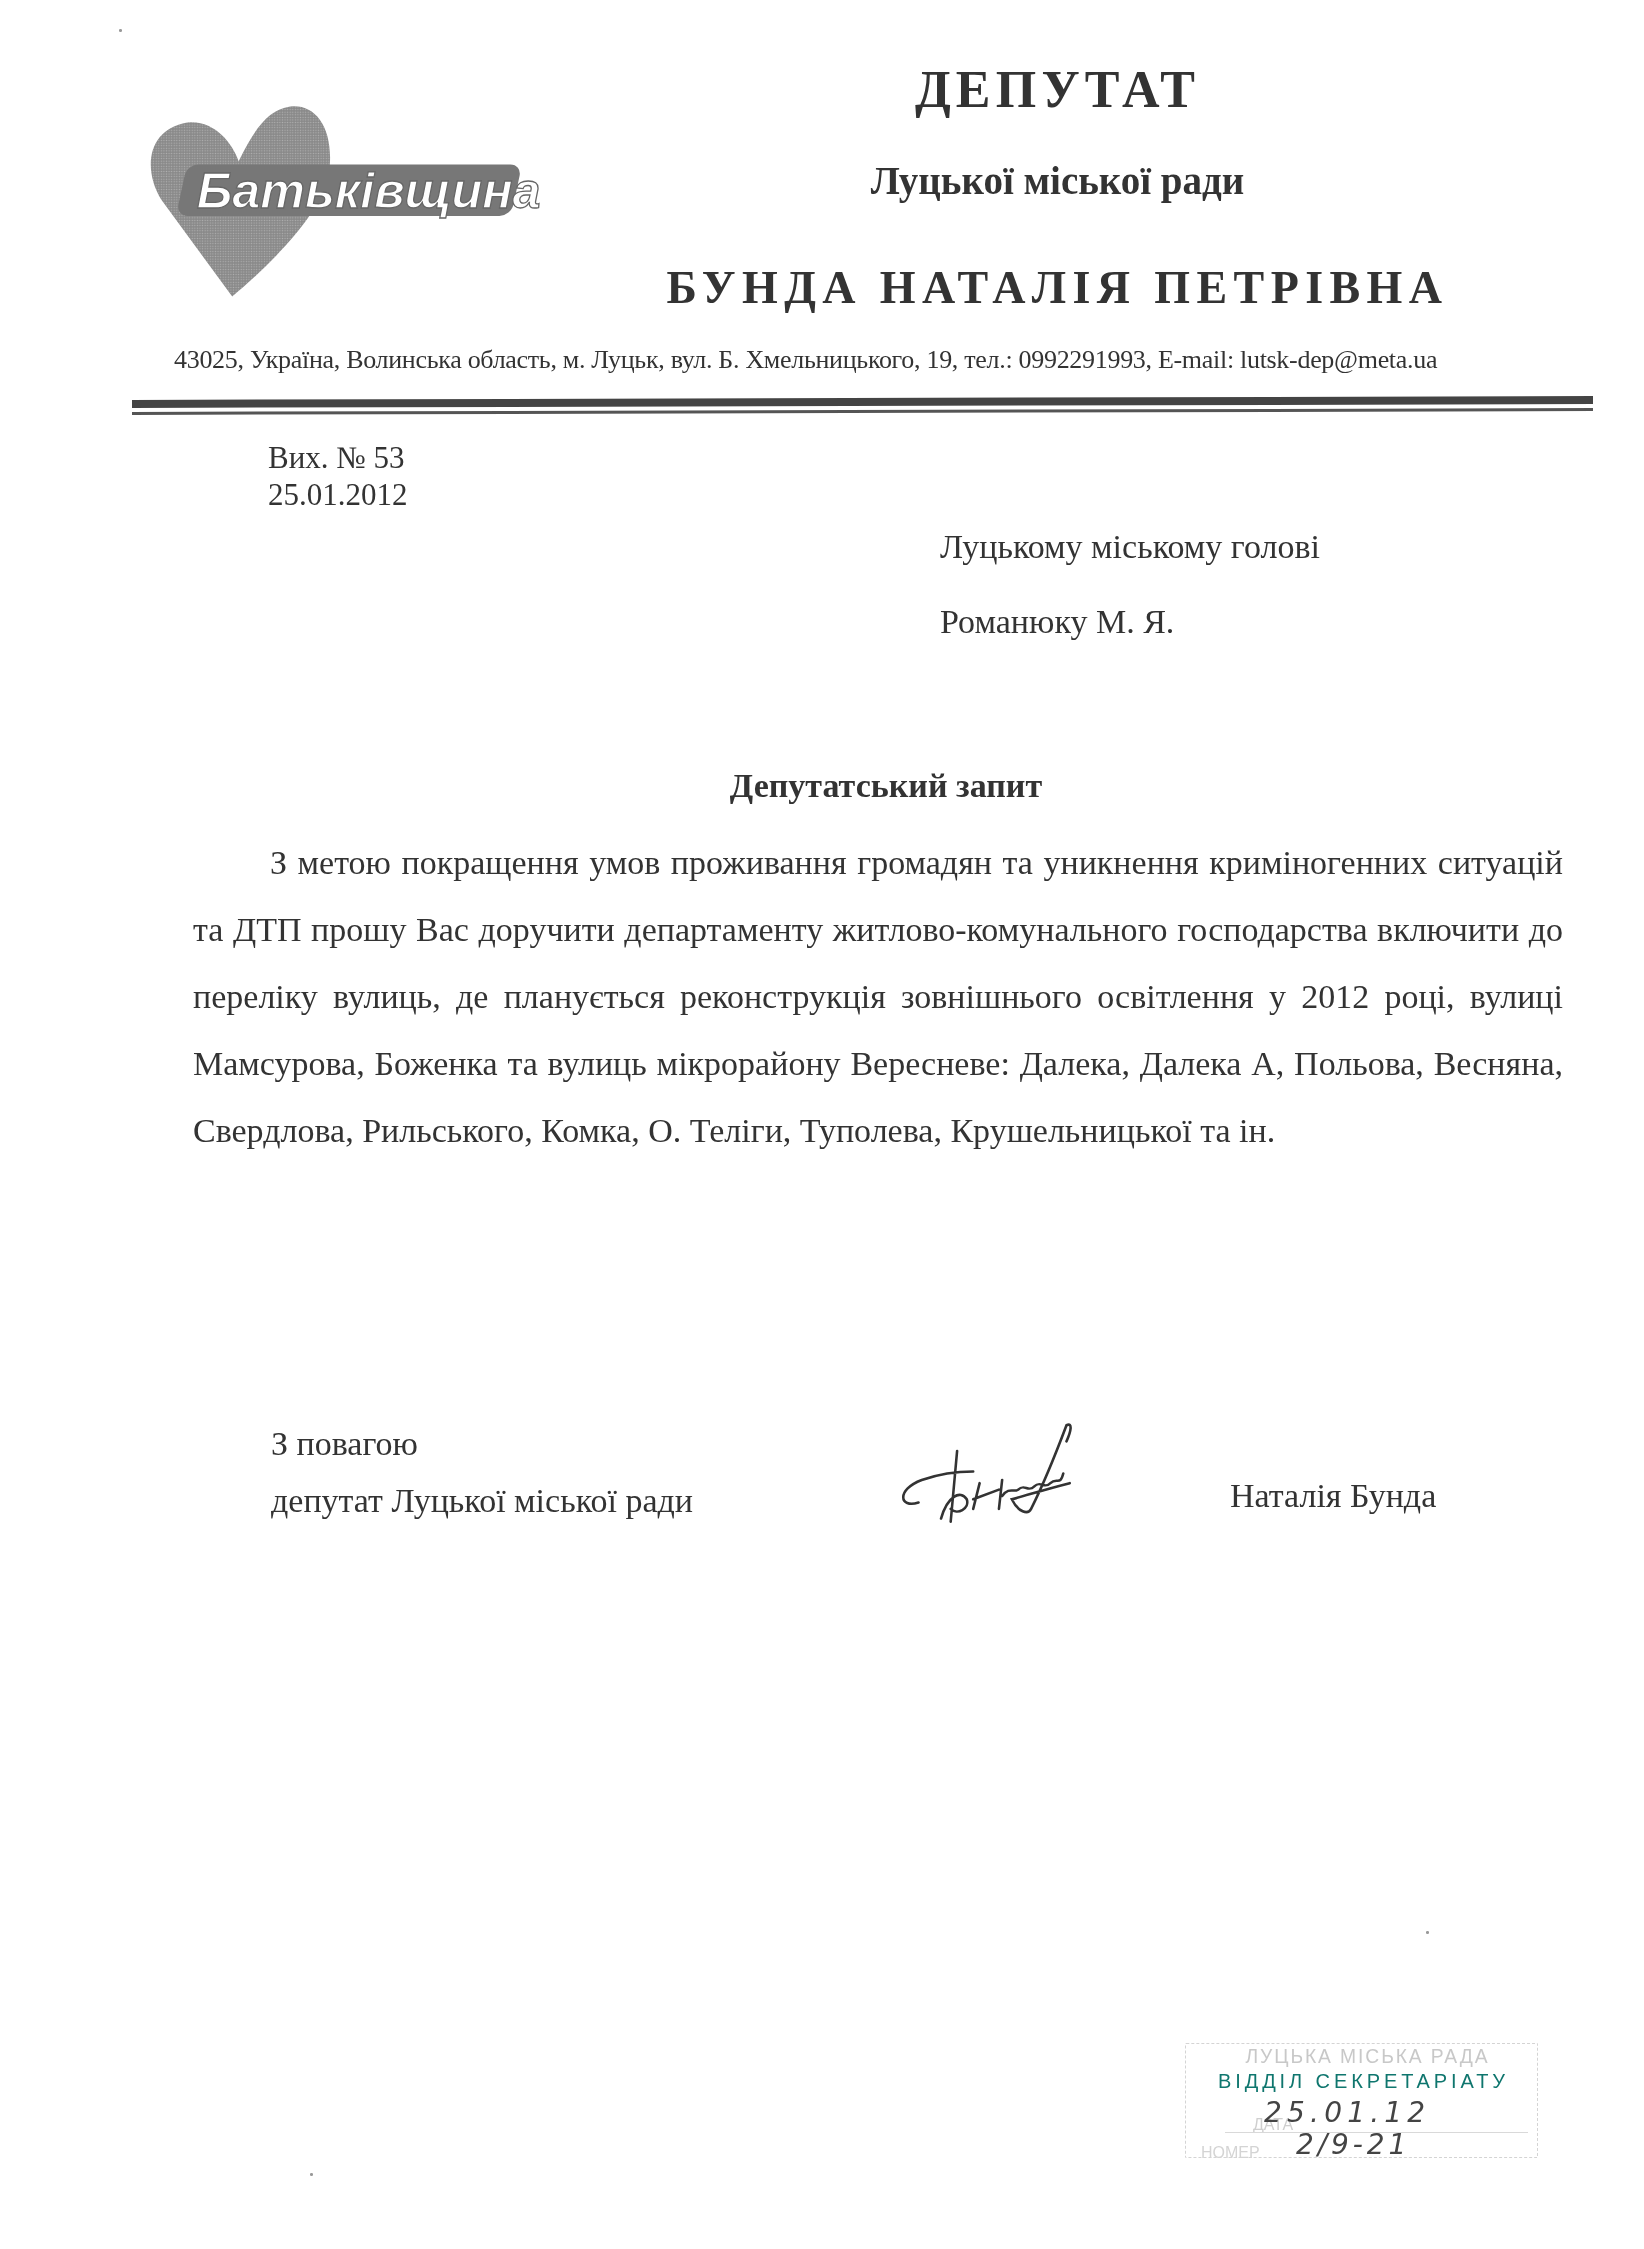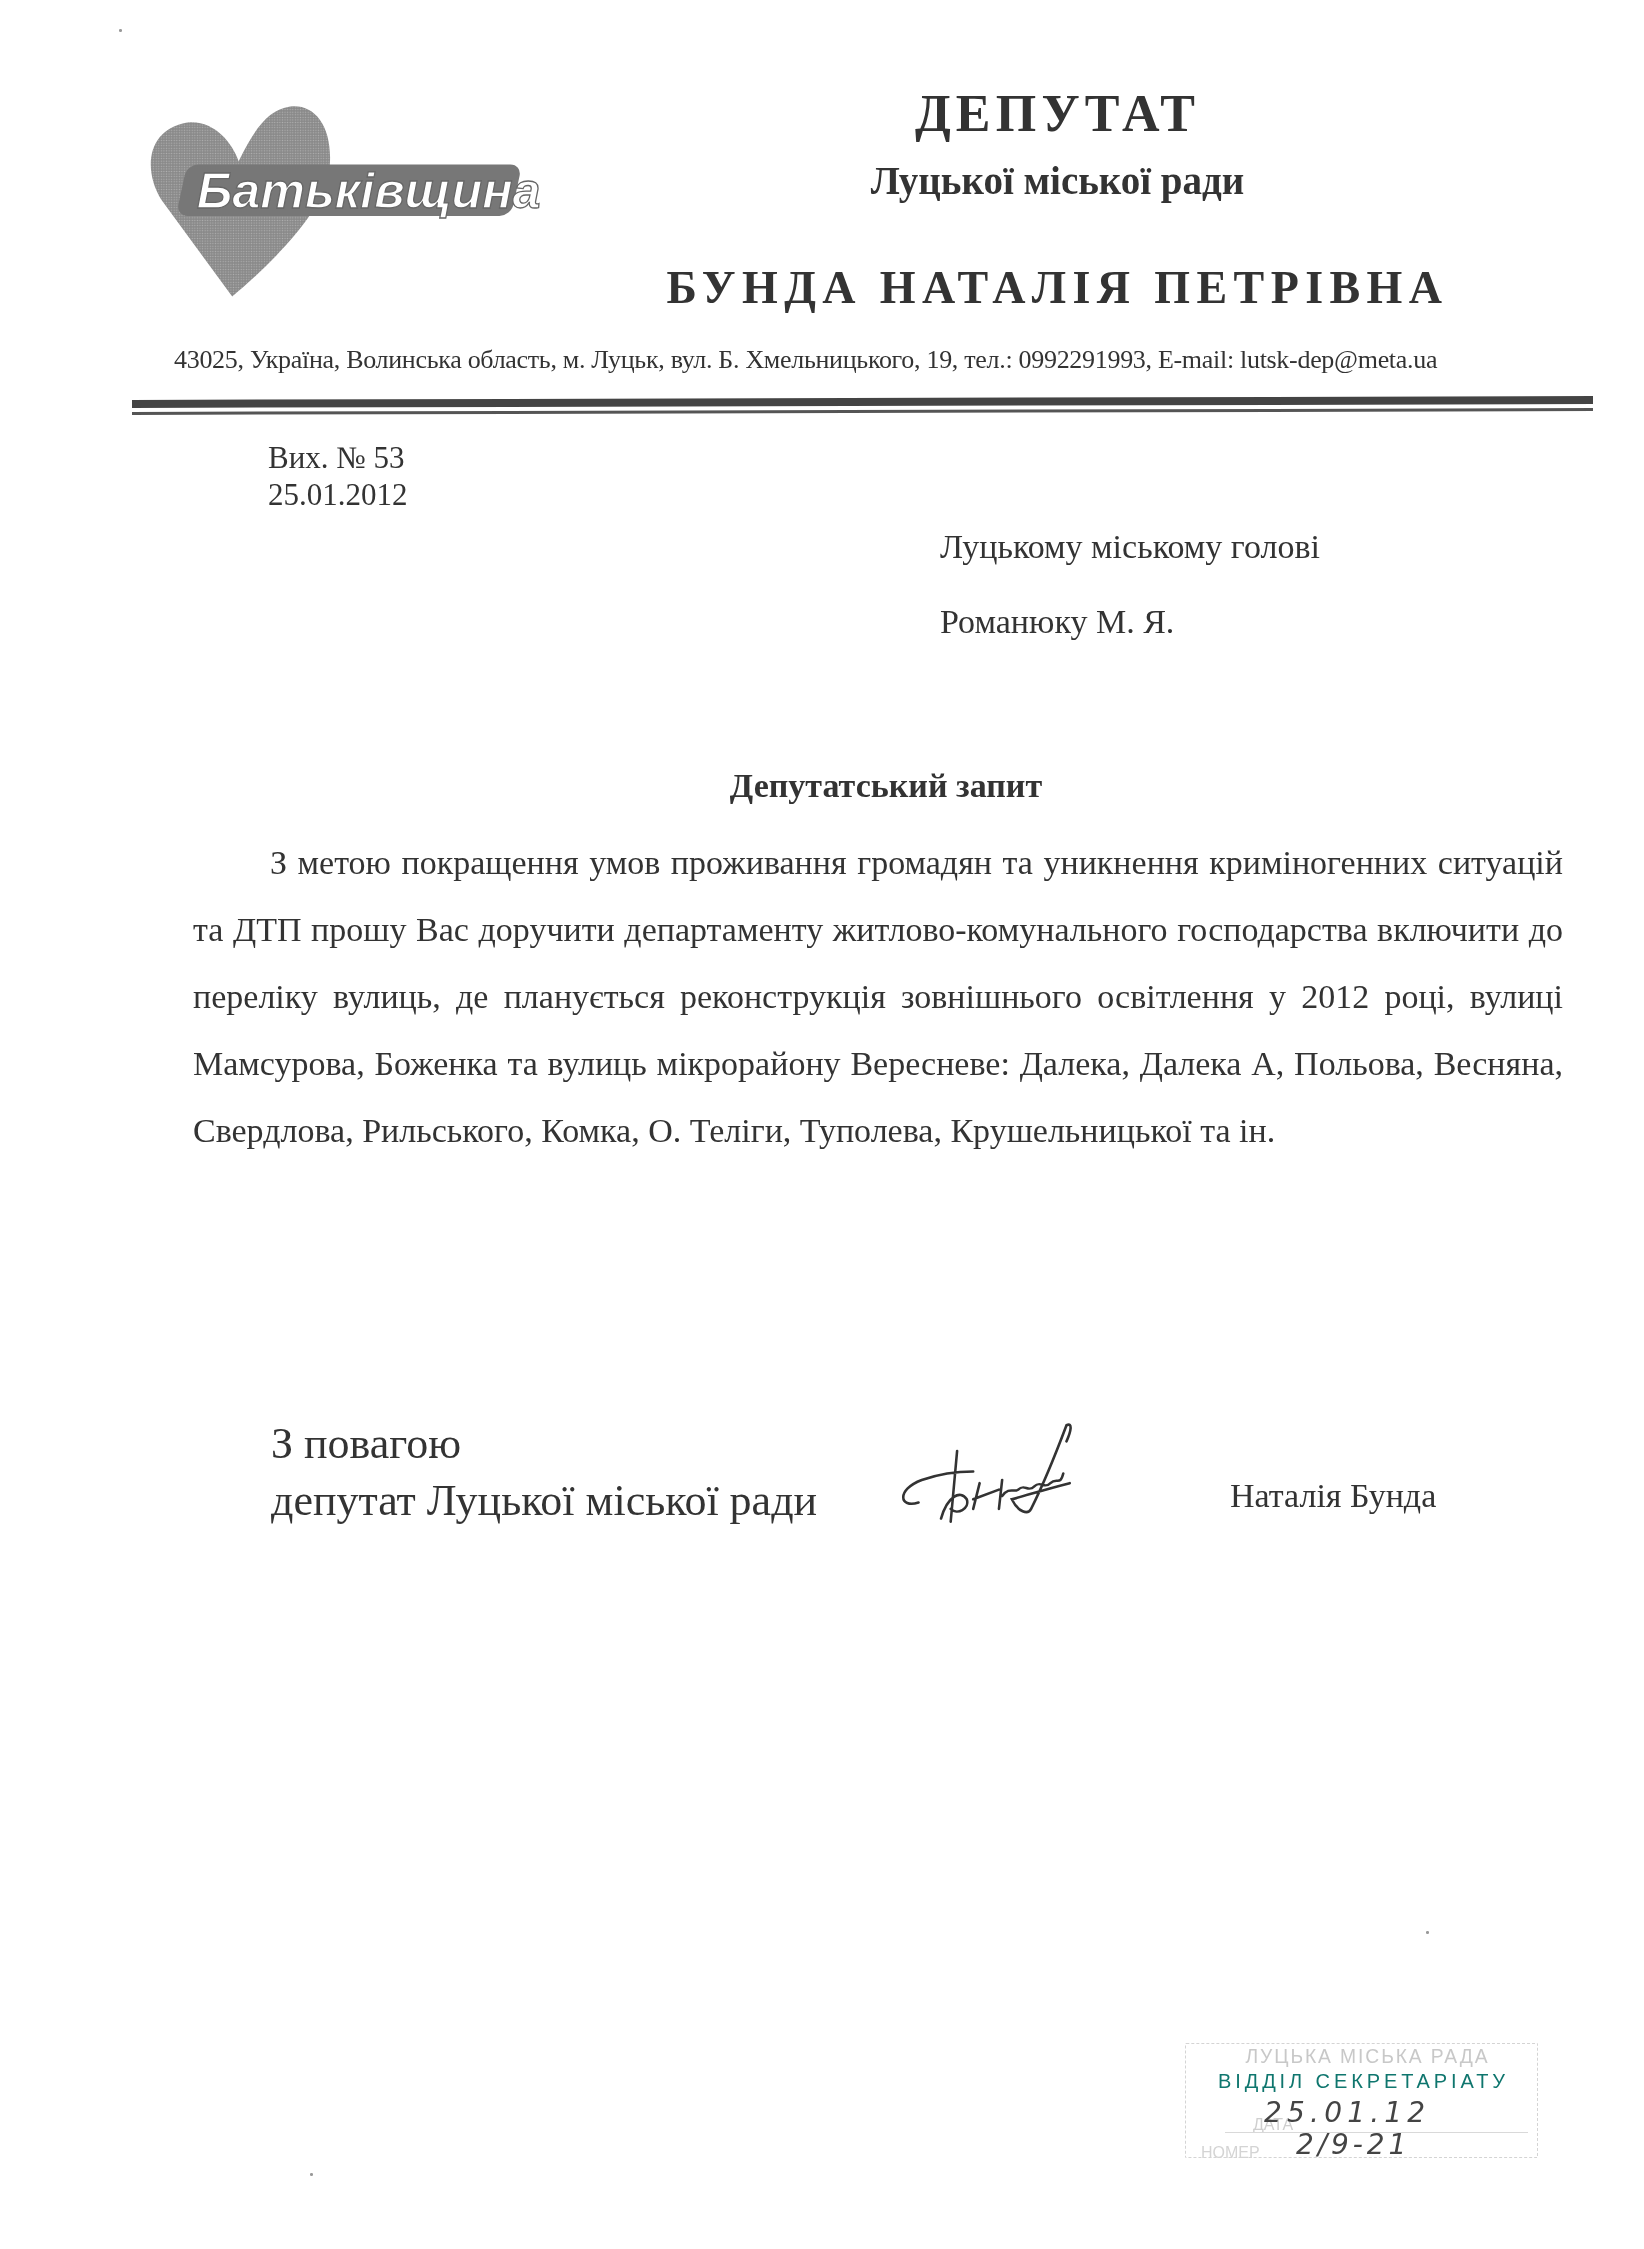--- a/index.html
+++ b/index.html
@@ -1,34 +1,34 @@
 <!DOCTYPE html>
 <html style="font-size:10.3px"><head>
 <meta charset="utf-8">
 <style>
   html, body { margin: 0; padding: 0; background: #ffffff; }
   body { width: 1644px; height: 2250px; position: relative; overflow: hidden;
          font-family: "Liberation Serif", "DejaVu Serif", serif; color: #333333; }
   .abs { position: absolute; }
   
   .logo { left: 142px; top: 103px; width: 451px; height: 213px; }
-  .title-1 { left: 645px; top: 84px; width: 825px; text-align: center; font-size: 52px; font-weight: bold; letter-spacing: 5.2px; color: #333; }
+  .title-1 { left: 645px; top: 60px; width: 825px; text-align: center; font-size: 52px; font-weight: bold; letter-spacing: 5.2px; color: #333; }
   .title-2 { left: 645px; top: 158px; width: 825px; text-align: center; font-size: 39px; font-weight: bold; color: #333; }
   .title-3 { left: 645px; top: 261px; width: 825px; text-align: center; font-size: 46px; font-weight: bold; letter-spacing: 6.4px; color: #333; }
   .address { left: 174px; top: 345px; font-size: 26px; letter-spacing: -0.3px; color: #333; white-space: nowrap; }
   .rule-thick { left: 132px; top: 398px; width: 1461px; height: 7.7px; background: #444; transform: rotate(-0.15deg); }
   .rule-thin  { left: 132px; top: 410px; width: 1461px; height: 3.2px; background: #555; transform: rotate(-0.15deg); }
   
   .ref { left: 268px; top: 439px; font-size: 31px; line-height: 37px; color: #333; }
   .addressee { left: 940px; top: 509px; font-size: 34px; line-height: 75px; color: #333; }
   
   .req-title { left: 193px; top: 767px; width: 1386px; text-align: center; font-size: 34px; font-weight: bold; color: #333; }
   .body-text { left: 193px; top: 829px; width: 1370px; font-size: 34px; line-height: 67px; text-align: justify; color: #333; text-indent: 77px; }
   
-  .closing { left: 271px; top: 1415px; font-size: 44px; line-height: 57px; color: #333; }
+  .closing { left: 271px; top: 1415px; font-size: 34px; line-height: 57px; color: #333; }
   .signature { left: 896px; top: 1412px; width: 193px; height: 123px; }
   .signer { left: 1230px; top: 1477px; font-size: 34px; color: #333; }
   
   .stamp { left: 1185px; top: 2043px; width: 351px; height: 113px; border: 1.3px dashed #d4d4d4; border-radius: 1.3px; }
   .stamp-line1 { left: 1219px; top: 2046px; width: 297px; text-align: center; font-family: "Liberation Sans", sans-serif; font-size: 19.3px; color: #c8c8c8; letter-spacing: 1.9px; }
   .stamp-line2 { left: 1196px; top: 2070px; width: 335px; text-align: center; font-family: "Liberation Sans", sans-serif; font-size: 20px; color: #0f766e; letter-spacing: 3.9px; }
   .stamp-date-label { left: 1253px; top: 2116px; font-family: "Liberation Sans", sans-serif; font-size: 16px; color: #cfcfcf; text-align: right; }
   .stamp-num-label { left: 1201px; top: 2144px; font-family: "Liberation Sans", sans-serif; font-size: 16px; color: #d4d4d4; }
   .stamp-date { left: 1264px; top: 2096px; font-family: "DejaVu Sans", sans-serif; font-size: 28px; color: #444; letter-spacing: 5.2px; font-style: italic; }
   .stamp-num { left: 1296px; top: 2128px; font-family: "DejaVu Sans", sans-serif; font-size: 28px; color: #444; letter-spacing: 3.9px; font-style: italic; }

